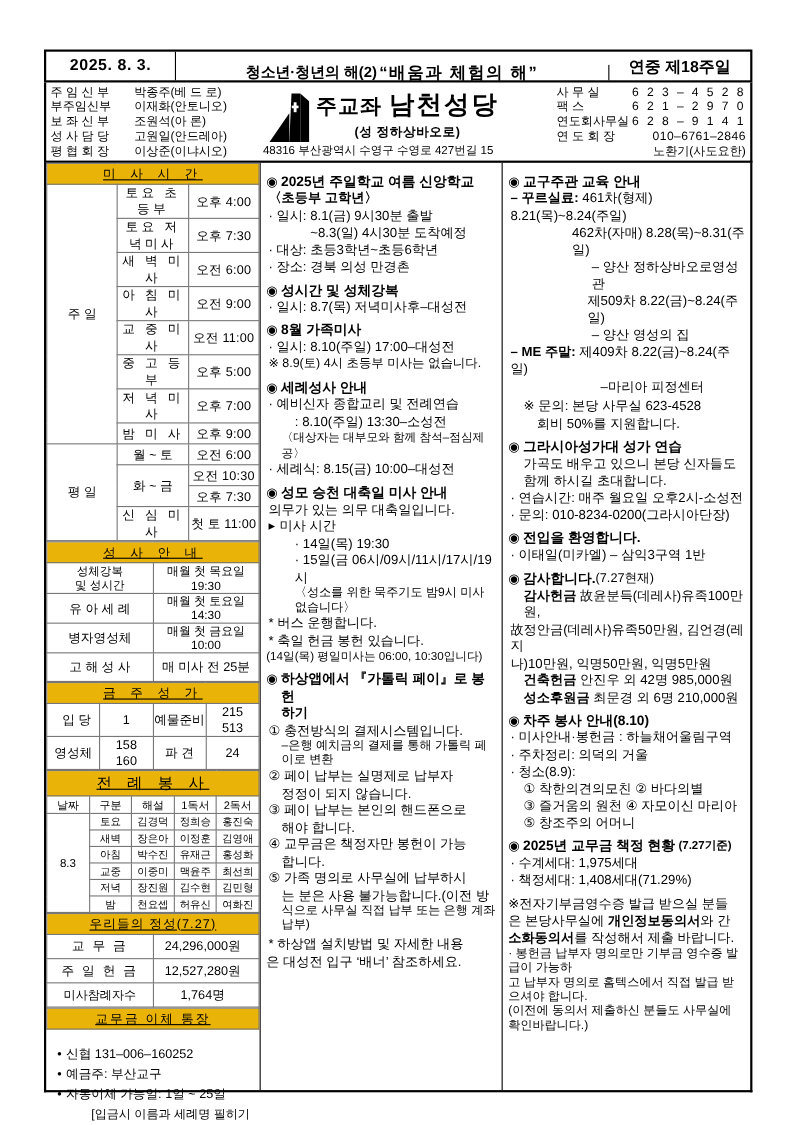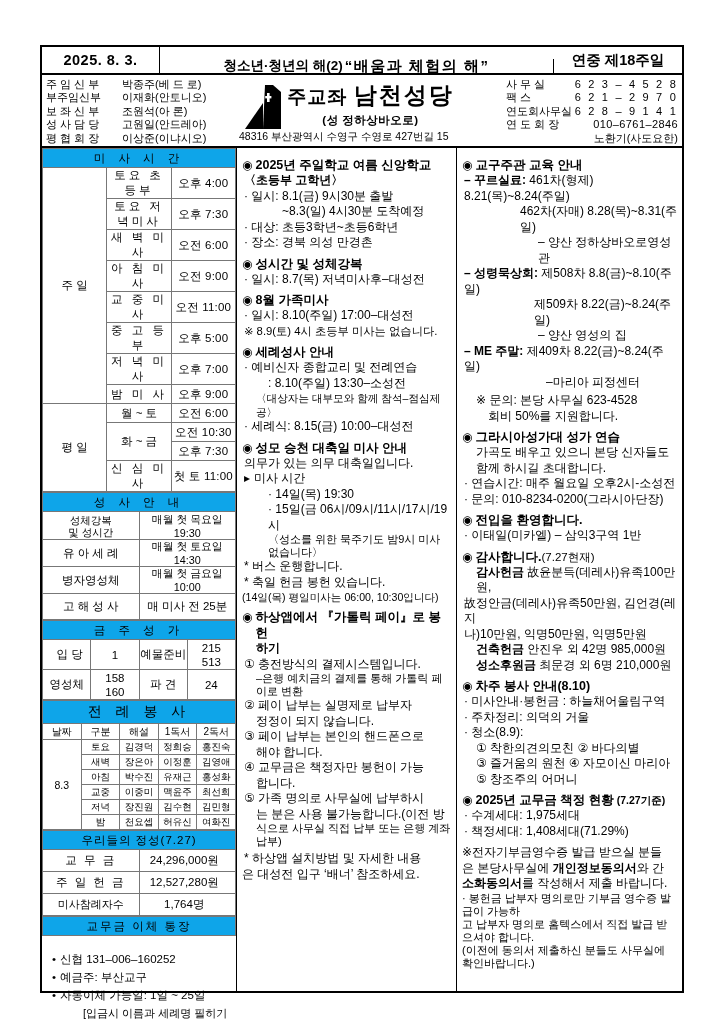--- a/index.html
+++ b/index.html
@@ -116,26 +116,26 @@
   table.t { width: 100%; border-collapse: collapse; table-layout: fixed; }
   table.t td, table.t th {
     border: 1px solid #777;
     font-size: 11.5px;
     text-align: center;
     padding: 0;
     height: 19px;
     font-weight: normal;
   }
   .sect-head td {
-    background: #0ea5e9;
+    background: #eab308;
     font-weight: bold;
     font-size: 14px;
     letter-spacing: 5px;
     height: 23px;
-    border-left: none; border-right: none;
+    border-left: none; border-right: none; text-decoration: underline;
   }
   .spread-t { letter-spacing: 3px; }
   .tl { text-align: left; padding-left: 6px !important; }
   .tr { text-align: right; padding-right: 6px !important; }
   .vday { width: 22px; font-size: 11.5px; }
   .time-cell { letter-spacing: .2px; }
 
   
   table.lit { width:100%; border-collapse: collapse; table-layout: fixed;}
   table.lit td, table.lit th {
@@ -531,24 +531,20 @@
       <div class="h-item">
         <span class="dot">◉</span>
         <span>교구주관 교육 안내</span>
       </div>
       <div class="ln ind1">
         <span class="b">– 꾸르실료:</span>
         <span>461차(형제) 8.21(목)~8.24(주일)</span>
       </div>
       <div class="ln ind4" style="padding-left:58px">462차(자매) 8.28(목)~8.31(주일)</div>
       <div class="ln ind4" style="padding-left:76px">– 양산 정하상바오로영성관</div>
-      <div class="ln ind1">
-        <span class="b">– 성령묵상회:</span>
-        <span>제508차 8.8(금)~8.10(주일)</span>
-      </div>
       <div class="ln ind4" style="padding-left:72px">제509차 8.22(금)~8.24(주일)</div>
       <div class="ln ind4" style="padding-left:76px">– 양산 영성의 집</div>
       <div class="ln ind1">
         <span class="b">– ME 주말:</span>
         <span>제409차 8.22(금)~8.24(주일)</span>
       </div>
       <div class="ln ind4" style="padding-left:84px">–마리아 피정센터</div>
       <div class="gap-s"></div>
       <div class="ln ind2">※ 문의: 본당 사무실 623-4528</div>
       <div class="ln ind3">회비 50%를 지원합니다.</div>

